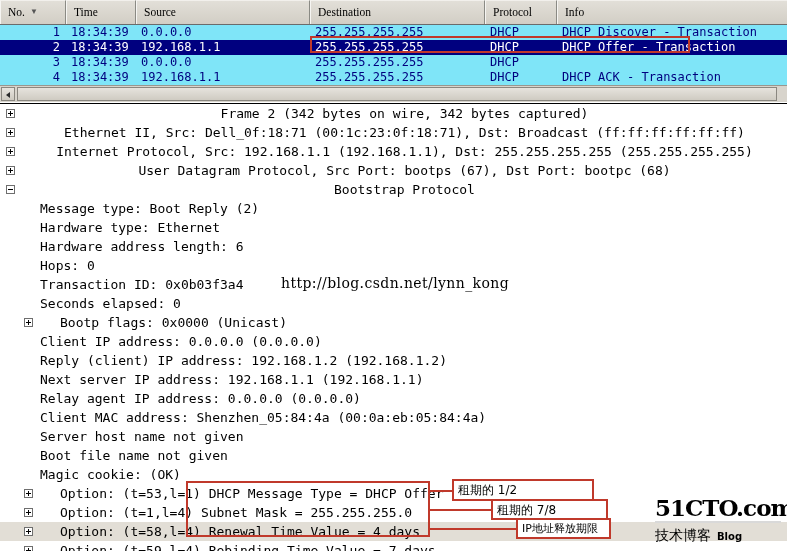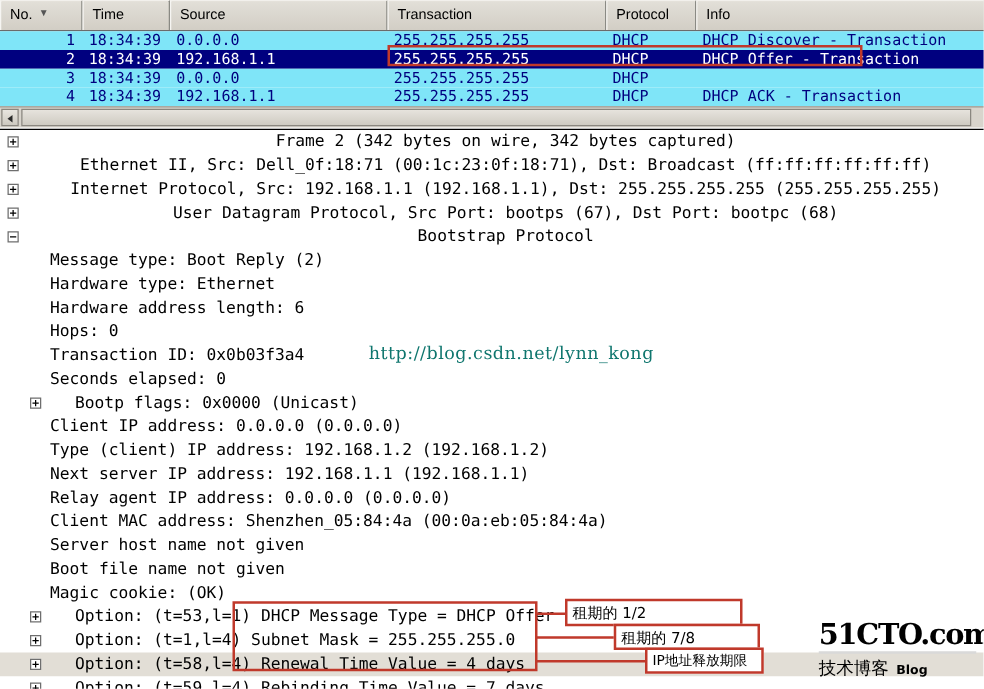--- a/index.html
+++ b/index.html
@@ -20,21 +20,21 @@
   }
   #list-header .hcell{
     box-sizing:border-box;
     border-right:1px solid #8a8a84;
     border-top:1px solid #f2f0ec;
     border-left:1px solid #f6f5f2;
     background:linear-gradient(#e2dfd8,#d2cec5);
     color:#000;font-size:11.5px;
     padding:5px 0 18px 7px;
     white-space:nowrap;overflow:hidden;
-    font-family:Liberation Sans, sans-serif;
+    font-family:Liberation Serif, serif;
   }
   .sort-arrow{display:inline-block;margin-left:5px;color:#555;font-size:8px;vertical-align:2px;}
 
   .prow{display:flex;height:15px;line-height:15px;white-space:nowrap;}
   .prow.odd{background:#7fe5f8;color:#00007f;}
   .prow.sel{background:#00007f;color:#ffffff;}
   .pcell{box-sizing:border-box;overflow:hidden;white-space:nowrap;
          font-size:12px;padding-left:5px;}
   .pcell.num{text-align:right;padding-right:6px;padding-left:0;}
 
@@ -85,22 +85,22 @@
   .tlabel{display:block;}
 
   .lvl1 .exp{left:6px;}
   .lvl1 .tlabel{padding-left:22px;text-align:center;}
   .lvl2 .tlabel{padding-left:40px;}
   .lvl2 .exp{left:24px;}
   .lvl2.withexp .tlabel{padding-left:60px;}
 
   
   #wm-csdn{
-    position:absolute;left:295px;top:275px;
-    color:#0f766e;font-size:14px;letter-spacing:.4px;
+    position:absolute;left:281px;top:275px;
+    color:#000000;font-size:14px;letter-spacing:.4px;
     font-family:"DejaVu Serif","Liberation Serif",serif;
     pointer-events:none;user-select:none;
   }
   #wm-51cto{
     position:absolute;right:6px;top:496px;width:126px;
     text-align:left;pointer-events:none;user-select:none;
     color:#000000;
   }
   #wm-51cto .big{
     font-size:23px;font-weight:bold;letter-spacing:-1px;line-height:24px;
@@ -133,21 +133,21 @@
     <div class="hcell" style="width:66px">
       <span>No.</span><span class="sort-arrow">▼</span>
     </div>
     <div class="hcell" style="width:70px">
       <span>Time</span>
     </div>
     <div class="hcell" style="width:174px">
       <span>Source</span>
     </div>
     <div class="hcell" style="width:175px">
-      <span>Transaction</span>
+      <span>Destination</span>
     </div>
     <div class="hcell" style="width:72px">
       <span>Protocol</span>
     </div>
     <div class="hcell" style="width:230px;border-right:none">
       <span>Info</span>
     </div>
   </div>
 
   <div id="list-body">
@@ -236,21 +236,21 @@
     <span class="tlabel">Seconds elapsed: 0</span>
   </div>
   <div class="trow lvl2 withexp">
     <span class="exp plus"></span>
     <span class="tlabel">Bootp flags: 0x0000 (Unicast)</span>
   </div>
   <div class="trow lvl2">
     <span class="tlabel">Client IP address: 0.0.0.0 (0.0.0.0)</span>
   </div>
   <div class="trow lvl2">
-    <span class="tlabel">Type (client) IP address: 192.168.1.2 (192.168.1.2)</span>
+    <span class="tlabel">Reply (client) IP address: 192.168.1.2 (192.168.1.2)</span>
   </div>
   <div class="trow lvl2">
     <span class="tlabel">Next server IP address: 192.168.1.1 (192.168.1.1)</span>
   </div>
   <div class="trow lvl2">
     <span class="tlabel">Relay agent IP address: 0.0.0.0 (0.0.0.0)</span>
   </div>
   <div class="trow lvl2">
     <span class="tlabel">Client MAC address: Shenzhen_05:84:4a (00:0a:eb:05:84:4a)</span>
   </div>

